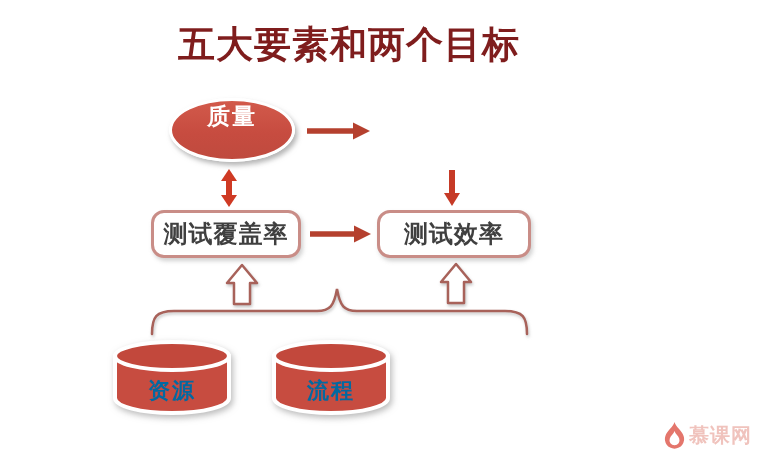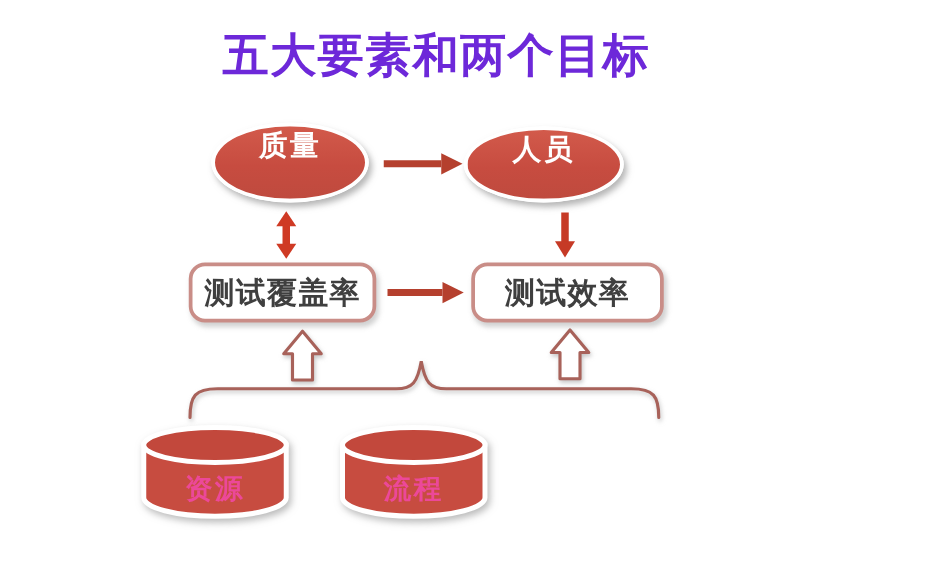--- a/index.html
+++ b/index.html
@@ -1,21 +1,21 @@
 <!DOCTYPE html>
 <html><head>
 <meta charset="utf-8">
 <style>
   html,body{margin:0;padding:0;background:#fff;}
   body{font-family:"Liberation Sans","DejaVu Sans",sans-serif;}
   .canvas{position:relative;width:757px;height:453px;background:#ffffff;overflow:hidden;}
 
   .title{
     position:absolute;left:0;top:20px;width:698px;text-align:center;
-    font-size:37px;font-weight:800;color:#6d28d9;letter-spacing:1px;
+    font-size:37px;font-weight:800;color:#7f1d1d;letter-spacing:1px;
   }
 
   .ellipse{
     position:absolute;display:flex;justify-content:center;
     background:linear-gradient(180deg,#d25a4b 0%,#c74c40 55%,#bf4a3e 100%);
     border:3px solid #ffffff;border-radius:50%;
     box-shadow:2.5px 3.5px 5px rgba(120,120,120,.55);
     color:#ffffff;font-weight:700;font-size:23px;letter-spacing:2px;
   }
   .ellipse.quality{left:169px;top:98px;width:120px;height:58px;}
@@ -30,21 +30,21 @@
   .rbox.coverage{left:151px;top:210px;width:144px;height:42px;}
   .rbox.efficiency{left:377px;top:210px;width:148px;height:42px;}
 
   .connectors{position:absolute;left:0;top:0;width:757px;height:453px;pointer-events:none;}
   .shadowed{filter:drop-shadow(1.5px 2px 1.5px rgba(140,140,140,.5));}
 
   .cyl{position:absolute;width:124px;height:78px;}
   .cyl svg{position:absolute;left:0;top:0;filter:drop-shadow(2px 3px 3px rgba(120,120,120,.5));}
   .cyl .cyl-label{
     position:absolute;left:0;right:0;top:37px;text-align:center;
-    color:#ec4899;font-weight:700;font-size:22px;letter-spacing:2px;
+    color:#0369a1;font-weight:700;font-size:22px;letter-spacing:2px;
   }
   .cyl.res{left:110px;top:339px;}
   .cyl.flow{left:269px;top:339px;}
   .cyl.tech{left:437px;top:337px;}
 
   .watermark{
     position:absolute;left:664px;top:421px;display:flex;align-items:center;gap:4px;
   }
   .watermark .brand{
     color:#f0c3bd;font-size:20px;font-weight:700;letter-spacing:1px;line-height:1;
@@ -89,23 +89,20 @@
 
     <g class="shadowed">
       <path d="M152 334 C152 317 156 311 174 311 L317 311 C330 311 334 306 337 289
                C340 306 344 311 357 311 L505 311 C523 311 527 317 527 334" fill="none" stroke="#a8625a" stroke-width="2.5" stroke-linecap="round"></path>
     </g>
   </svg>
 
   <div class="ellipse quality">
     <span>质量</span>
   </div>
-  <div class="ellipse personnel">
-    <span>人员</span>
-  </div>
 
   <div class="rbox coverage">
     <span>测试覆盖率</span>
   </div>
   <div class="rbox efficiency">
     <span>测试效率</span>
   </div>
 
   <div class="cyl res">
     <svg width="124" height="78" viewBox="0 0 124 78">
@@ -115,14 +112,21 @@
     <div class="cyl-label">资源</div>
   </div>
   <div class="cyl flow">
     <svg width="124" height="78" viewBox="0 0 124 78">
       <path d="M5 17 L5 59 A57 15 0 0 0 119 59 L119 17 Z" fill="#c74c40" stroke="#ffffff" stroke-width="4"></path>
       <ellipse cx="62" cy="17" rx="57" ry="14" fill="#c2483c" stroke="#ffffff" stroke-width="4"></ellipse>
     </svg>
     <div class="cyl-label">流程</div>
   </div>
 
+  <div class="watermark">
+    <svg width="21" height="28" viewBox="0 0 21 28">
+      <path d="M10.5 1 C11.7 6 18 9.5 19.6 15 A9.6 9.6 0 1 1 1.4 15 C3 9.5 9.3 6 10.5 1 Z" fill="#e4766c"></path>
+      <path d="M10.5 10 C11.2 12.8 14.4 14.6 15.2 17.6 A5 5 0 1 1 5.8 17.6 C6.6 14.6 9.8 12.8 10.5 10 Z" fill="#ffffff"></path>
+    </svg>
+    <span class="brand">慕课网</span>
+  </div>
 
 </div>
 
 </body></html>

